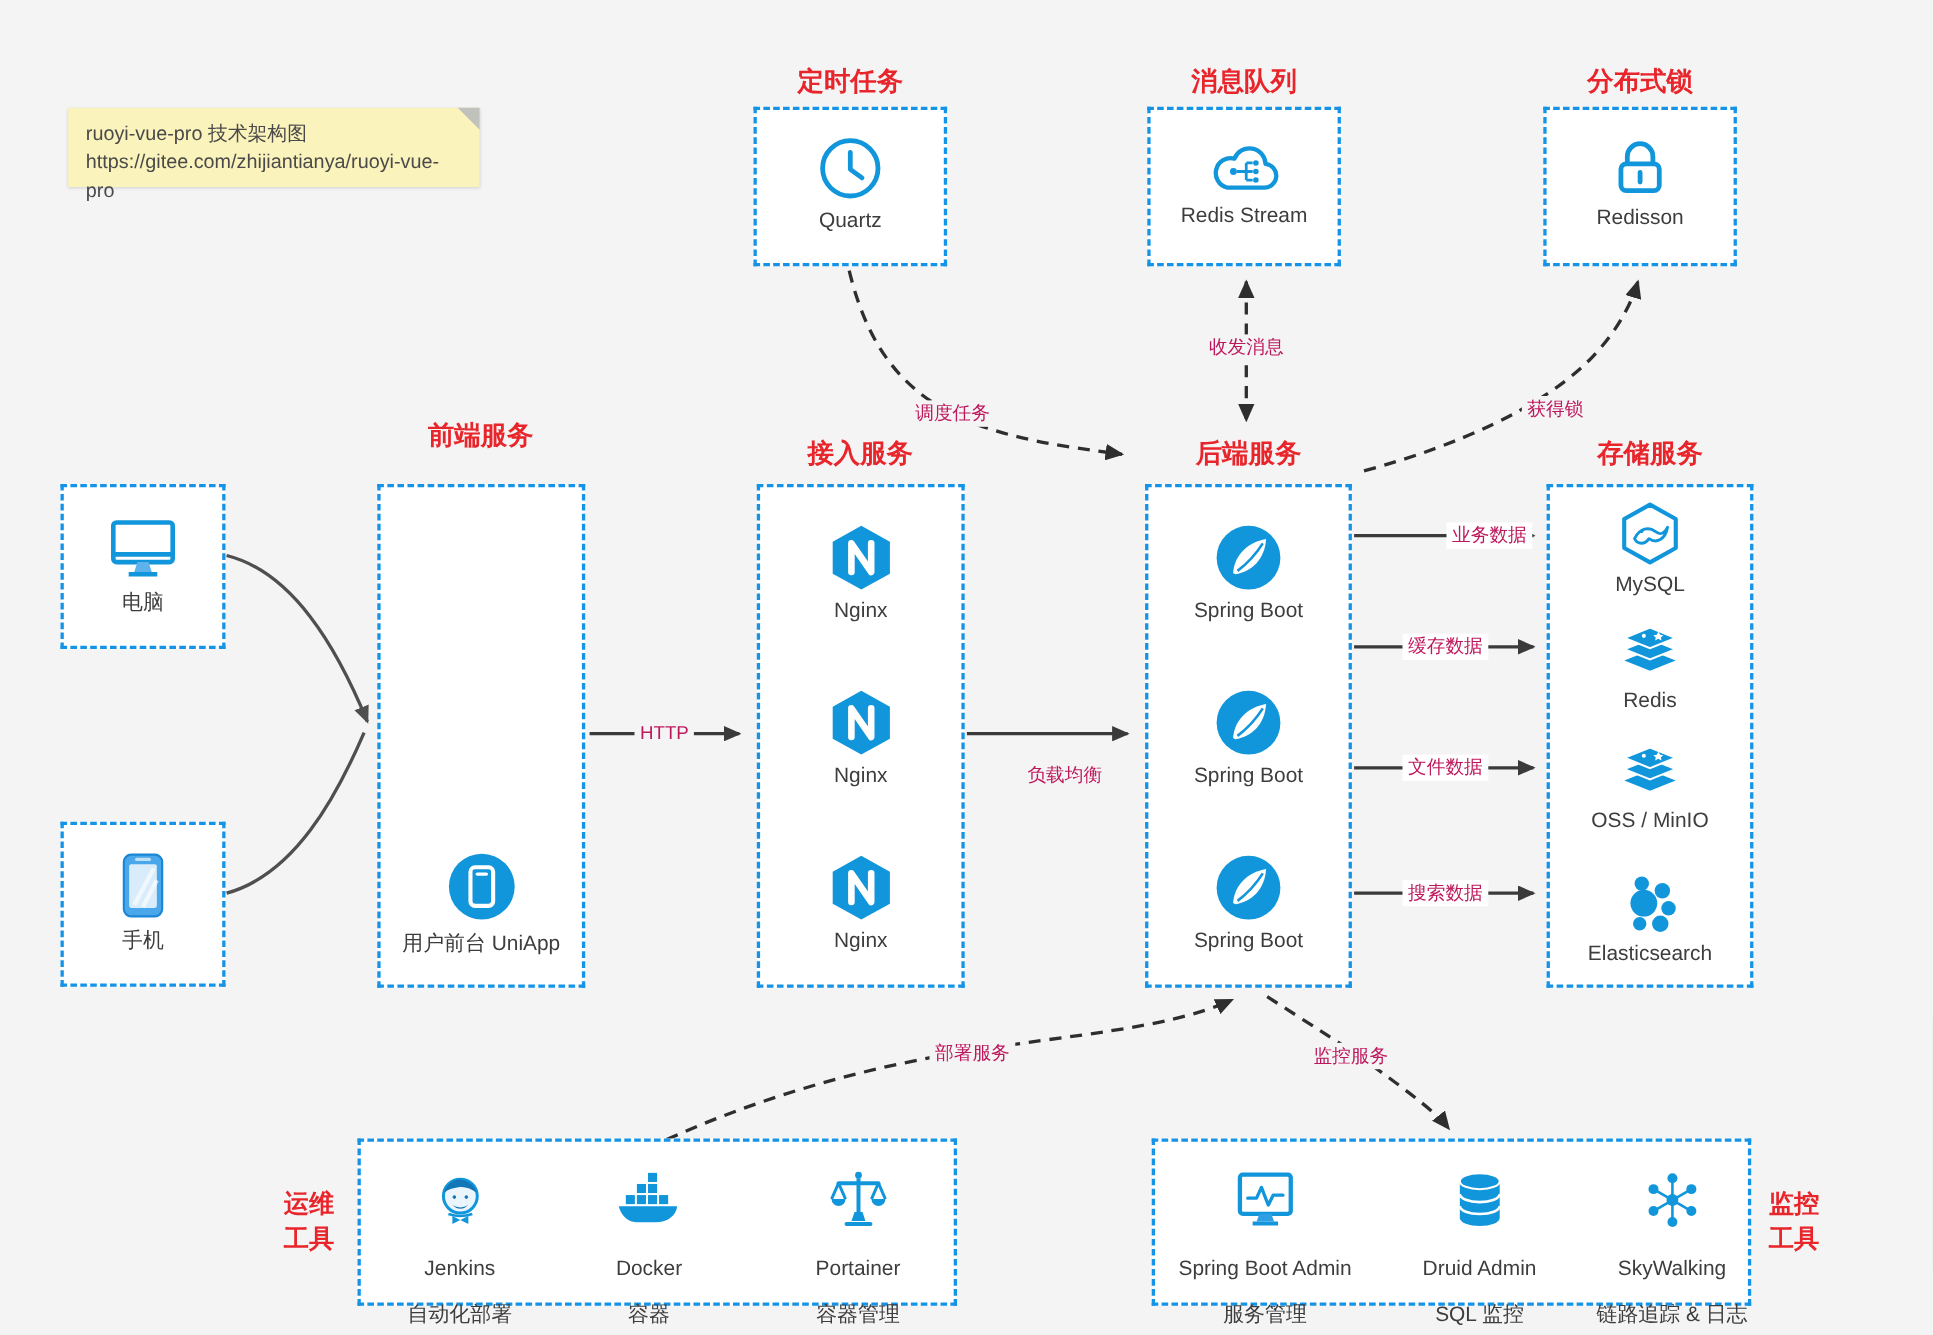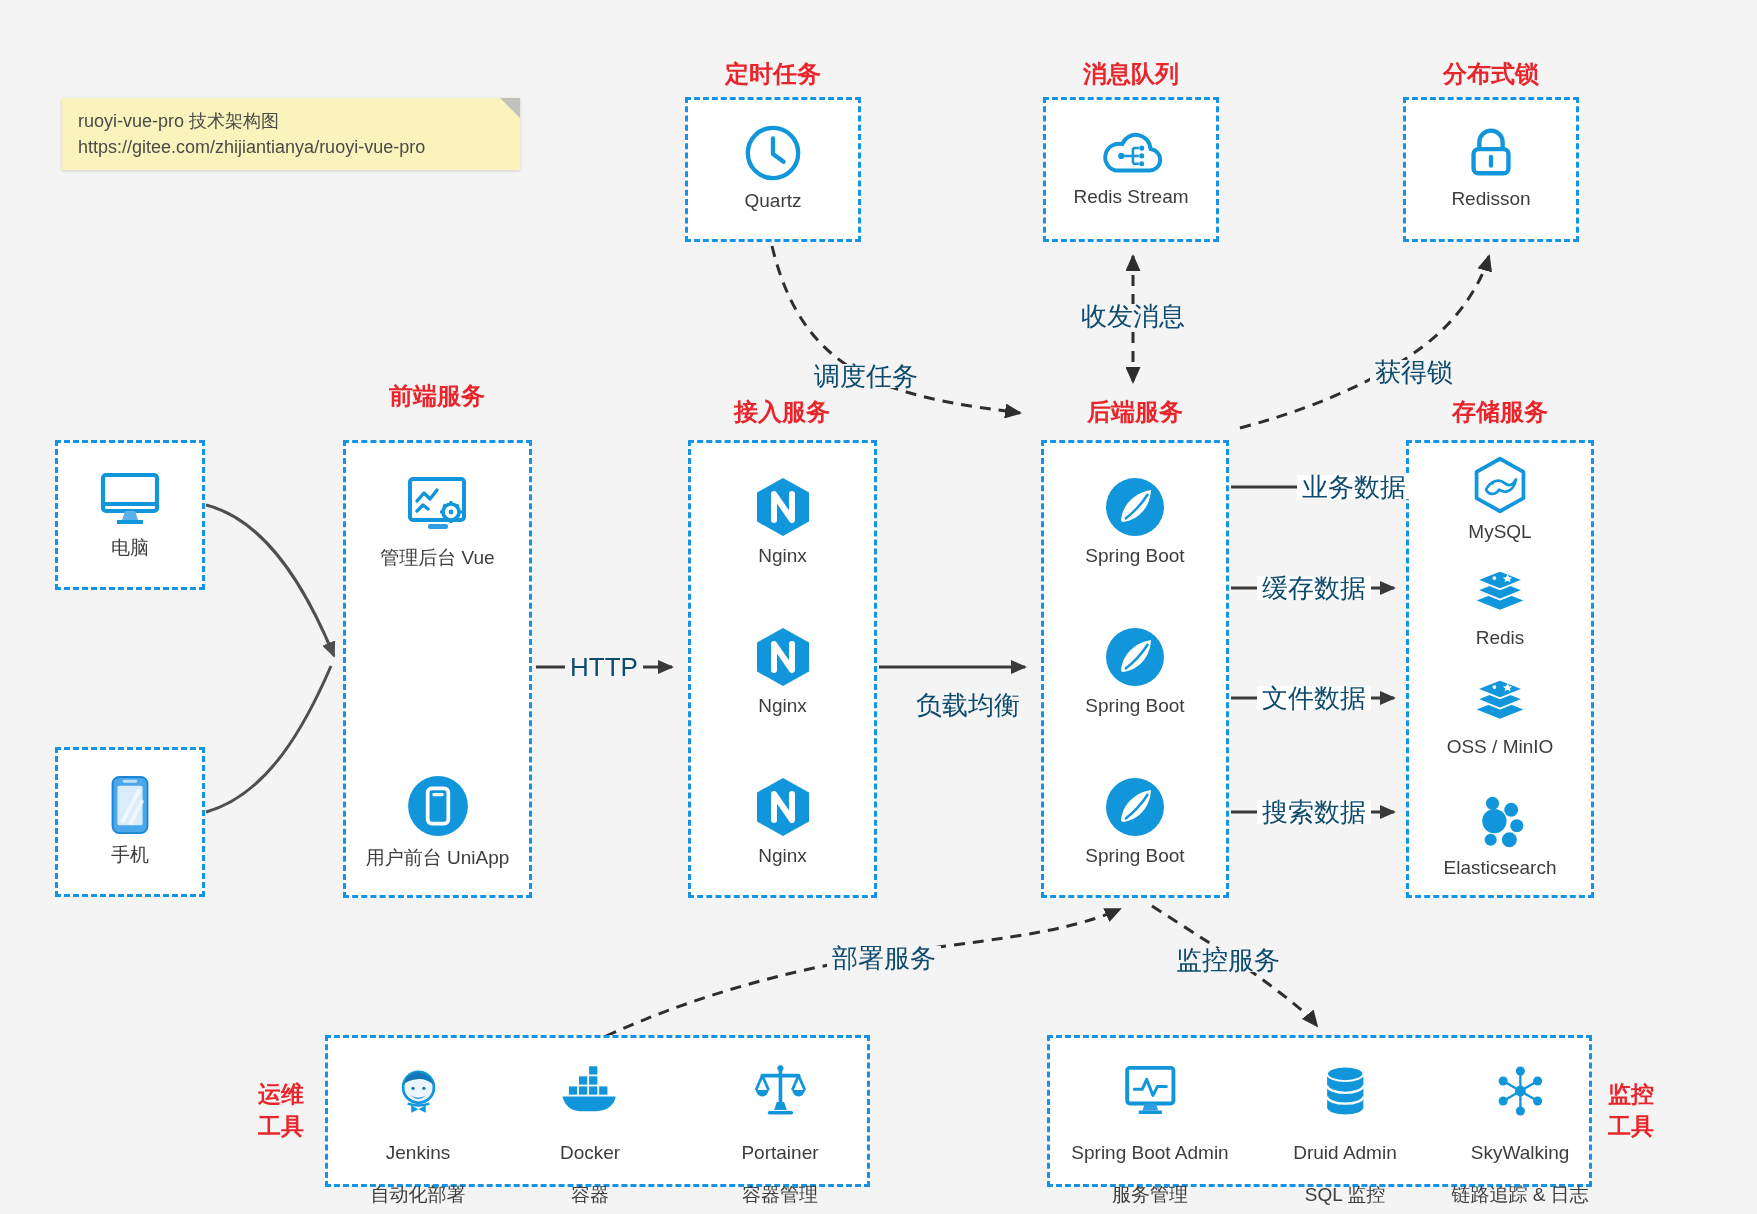--- a/index.html
+++ b/index.html
@@ -6,32 +6,32 @@
     --blue:#1296db; --border-blue:#1593e6; --red:#e8252b;
     --ink:#3d3d3d; --page:#f4f4f5; --line:#3a3a3a;
   }
   *{margin:0;padding:0;box-sizing:border-box;}
   html,body{background:#e9e9ea;}
   body{font-family:"Liberation Sans","DejaVu Sans",sans-serif;}
   .page{position:relative;width:1757px;height:1214px;background:var(--page);overflow:hidden;}
   .edges{position:absolute;left:0;top:0;pointer-events:none;}
   .cx{transform:translateX(-50%);}
 
-  .note{position:absolute;left:62px;top:98px;width:458px;height:72px;background:#faf3bb;
+  .note{position:absolute;left:62px;top:98px;width:374px;height:72px;background:#faf3bb;
         box-shadow:0 1px 3px rgba(0,0,0,.15);padding:10px 16px;color:#4a4a4a;font-size:18px;line-height:26px;}
   .note-fold{position:absolute;right:0;top:0;width:0;height:0;
         border-left:20px solid transparent;border-top:20px solid #c2c2bc;}
 
   .gtitle{position:absolute;color:var(--red);font-weight:bold;font-size:24px;white-space:nowrap;text-align:center;}
   .panel{position:absolute;background:#fff;border:3px dashed var(--border-blue);}
   .node{position:absolute;left:0;width:100%;text-align:center;}
   .node .lab{display:block;margin-top:6px;color:var(--ink);font-size:19px;white-space:nowrap;}
   .node svg{display:inline-block;vertical-align:top;}
 
-  .elabel{position:absolute;transform:translate(-50%,-50%);font-size:26px;color:#0c4a6e;
+  .elabel{position:absolute;transform:translate(-50%,-50%);font-size:17px;color:#be185d;
           white-space:nowrap;background:var(--page);padding:0 5px;line-height:24px;}
   .elabel.wbg{background:#ffffff;}
 
   .side-title{position:absolute;color:var(--red);font-weight:bold;font-size:23px;line-height:32px;
               text-align:center;white-space:nowrap;}
   .bitem{position:absolute;text-align:center;transform:translateX(-50%);}
   .bitem .l1,.bitem .l2{display:block;color:var(--ink);font-size:19px;line-height:26px;white-space:nowrap;margin-top:16px;}
 </style>
 </head>
 <body>
@@ -128,32 +128,20 @@
         <rect x="11" y="12" width="26" height="41" rx="2" fill="#d9ecfb"></rect>
         <path d="M16 50 L34 16 M24 52 L37 27" stroke="#ffffff" stroke-width="4" opacity="0.65"></path>
         <path d="M18 7.5 H30" stroke="#bfe0f8" stroke-width="3" stroke-linecap="round"></path>
       </svg>
       <span class="lab">手机</span>
     </div>
   </div>
 
   <div class="gtitle cx" style="left:437px;top:380px;">前端服务</div>
   <div class="panel" style="left:343px;top:440px;width:189px;height:458px;">
-    <div class="node" style="top:30px;">
-      <svg width="72" height="66" viewBox="0 0 72 64">
-        <rect x="8" y="5" width="54" height="41" rx="3" fill="none" stroke="#1296db" stroke-width="4"></rect>
-        <path d="M15 27 l7 -8 6 6 7 -9" fill="none" stroke="#1296db" stroke-width="3.4" stroke-linecap="round" stroke-linejoin="round"></path>
-        <path d="M15 37 l6 -6 5 4" fill="none" stroke="#1296db" stroke-width="3.4" stroke-linecap="round" stroke-linejoin="round"></path>
-        <circle cx="49" cy="38" r="8" fill="#ffffff" stroke="#1296db" stroke-width="3.6"></circle>
-        <circle cx="49" cy="38" r="2.4" fill="#1296db"></circle>
-        <path d="M49 27 V31 M49 45 V49 M38 38 H42 M56 38 H60 M41.5 30.5 l3 3 M56.5 45.5 l-3 -3 M41.5 45.5 l3 -3 M56.5 30.5 l-3 3" stroke="#1296db" stroke-width="3"></path>
-        <rect x="26" y="50" width="20" height="5" rx="2" fill="#2f9fe5"></rect>
-      </svg>
-      <span class="lab">管理后台 Vue</span>
-    </div>
     <div class="node" style="top:330px;">
       <svg width="66" height="66" viewBox="0 0 64 64">
         <circle cx="32" cy="32" r="29" fill="#1296db"></circle>
         <rect x="22" y="15" width="20" height="34" rx="4" fill="none" stroke="#ffffff" stroke-width="3.6"></rect>
         <path d="M28 21 H36" stroke="#ffffff" stroke-width="3" stroke-linecap="round"></path>
       </svg>
       <span class="lab">用户前台 UniApp</span>
     </div>
   </div>
 

